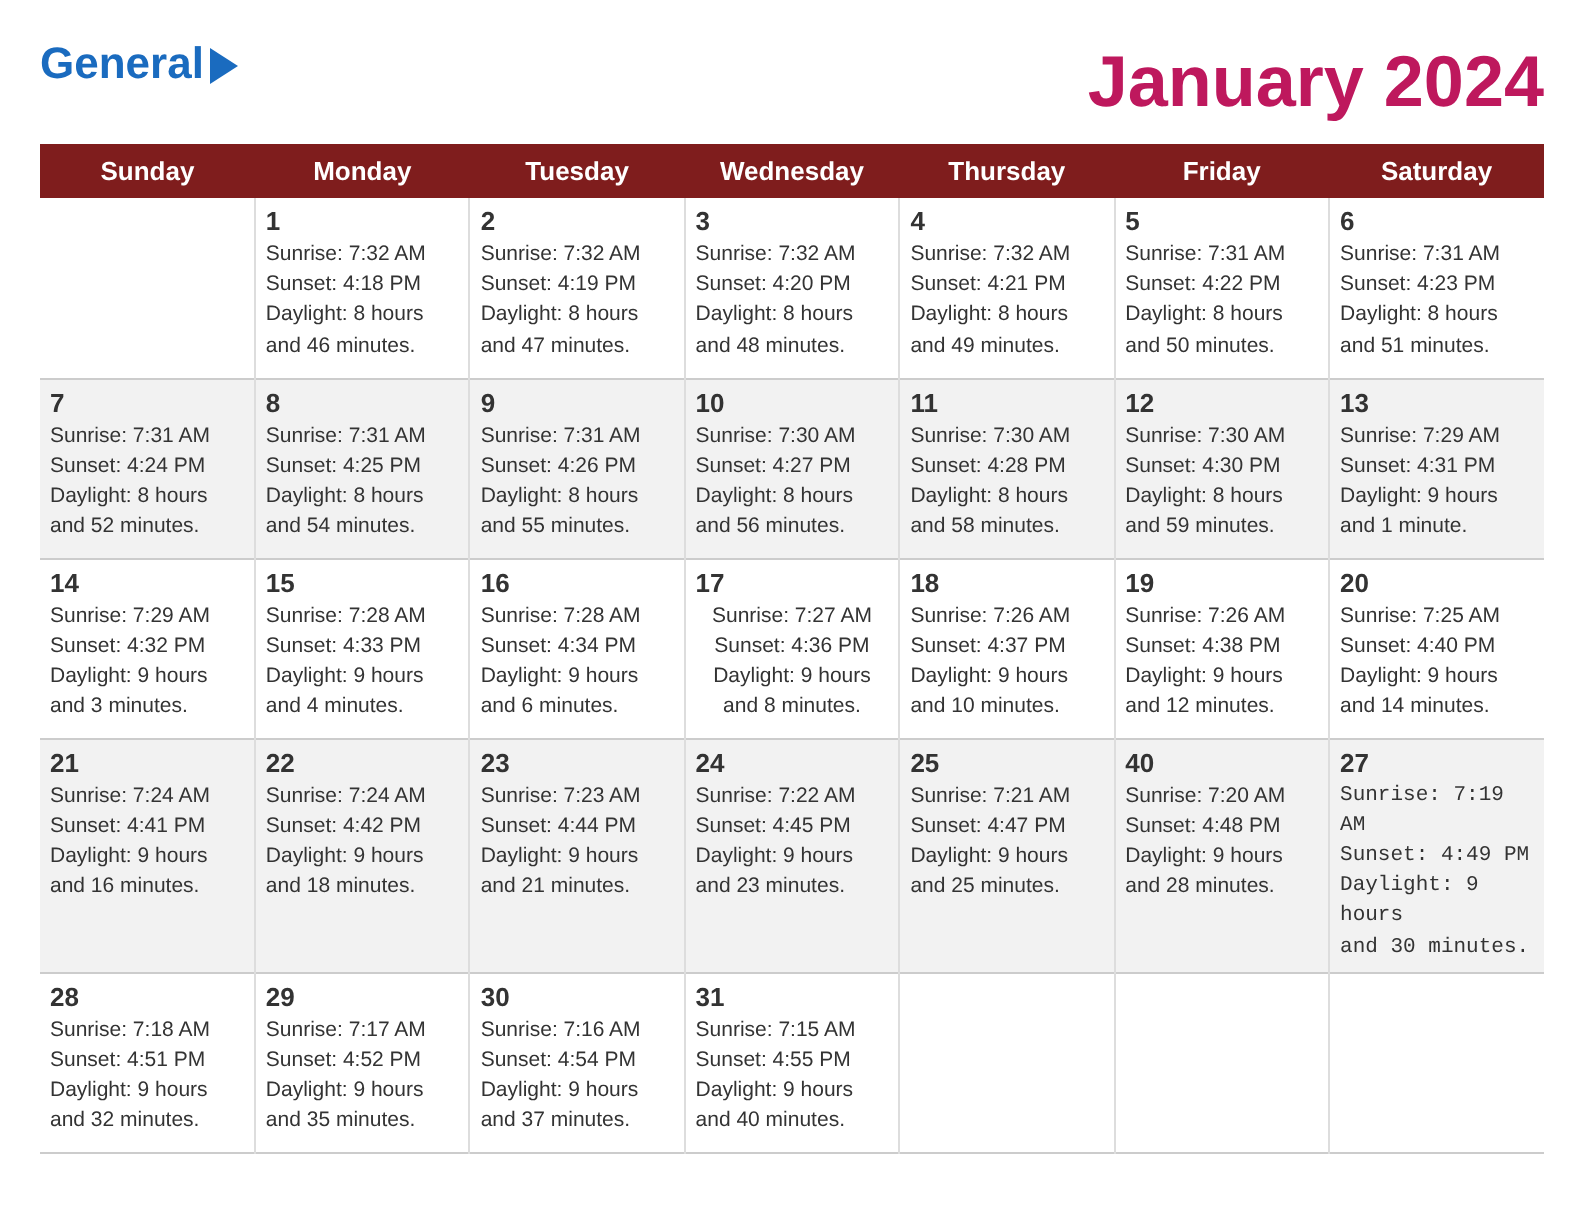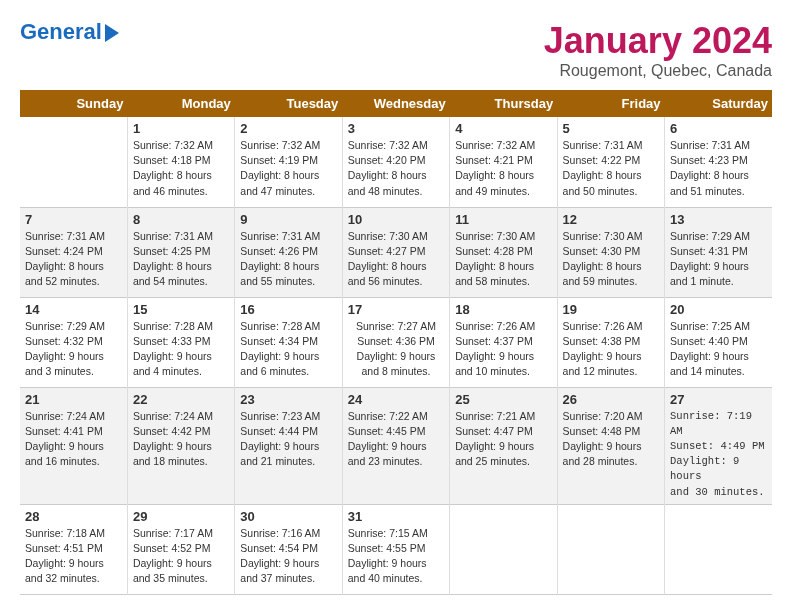--- a/index.html
+++ b/index.html
@@ -53,24 +53,24 @@
     .calendar-subtitle {
       font-size: 16px;
       color: #555;
     }
     table {
       width: 100%;
       border-collapse: collapse;
       font-size: 11px;
     }
     thead tr th {
-      background-color: #a16207;
+      background-color: #7f1d1d;
       color: #fff;
       padding: 6px 4px;
-      text-align: right;
+      text-align: center;
       font-size: 13px;
       font-weight: bold;
     }
     tbody tr {
       border-bottom: 1px solid #ccc;
     }
     tbody tr:nth-child(odd) {
       background-color: #fff;
     }
     tbody tr:nth-child(even) {
@@ -111,21 +111,20 @@
       <div style="display:flex;align-items:center;">
         <div class="logo-text">
           <span>General</span>
         </div>
         <div class="logo-icon"></div>
       </div>
     </div>
   </div>
   <div class="title-section">
     <div class="calendar-title">January 2024</div>
-    <div class="calendar-subtitle">Rougemont, Quebec, Canada</div>
   </div>
 </div>
 
 <table>
   <thead>
     <tr>
     <th>Sunday</th>
         <th>Monday</th>
         <th>Tuesday</th>
         <th>Wednesday</th>
@@ -312,21 +311,21 @@
 and 23 minutes.</div>
         </td>
         <td>
           <span class="day-number">25</span>
           <div class="day-info" style="white-space: pre-line;">Sunrise: 7:21 AM
 Sunset: 4:47 PM
 Daylight: 9 hours
 and 25 minutes.</div>
         </td>
         <td>
-          <span class="day-number">26</span>
+          <span class="day-number">40</span>
           <div class="day-info" style="white-space: pre-line;">Sunrise: 7:20 AM
 Sunset: 4:48 PM
 Daylight: 9 hours
 and 28 minutes.</div>
         </td>
         <td>
           <span class="day-number">27</span>
           <div class="day-info" style="white-space: pre-line; font-family: Liberation Mono, monospace;">Sunrise: 7:19 AM
 Sunset: 4:49 PM
 Daylight: 9 hours

